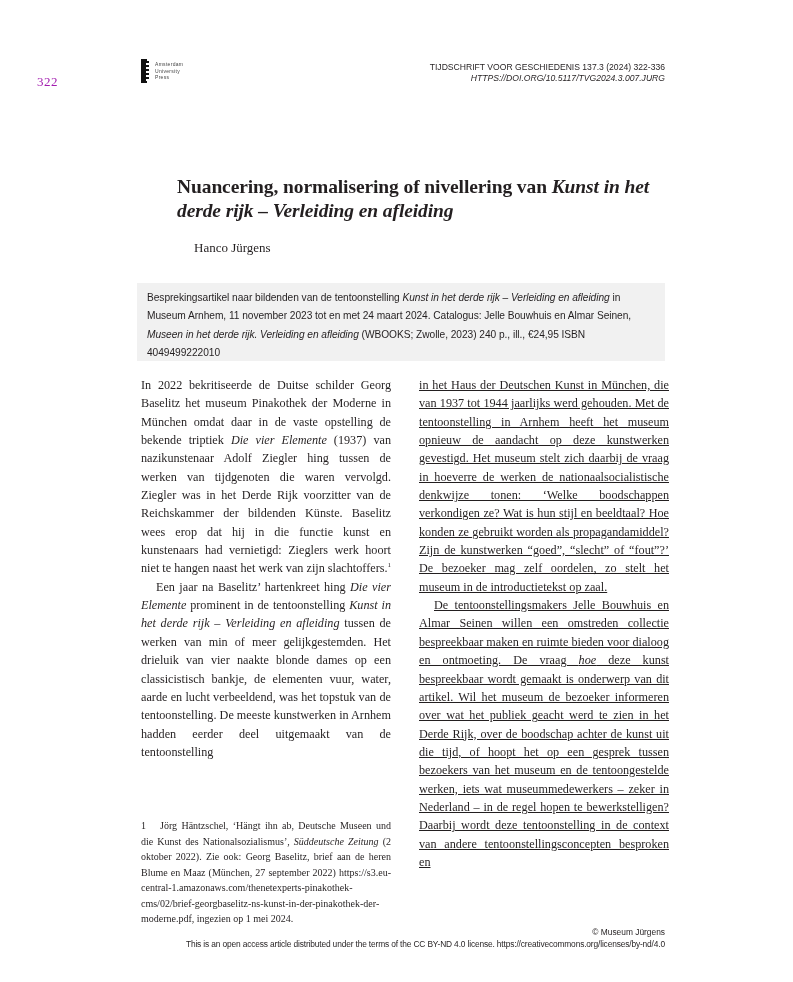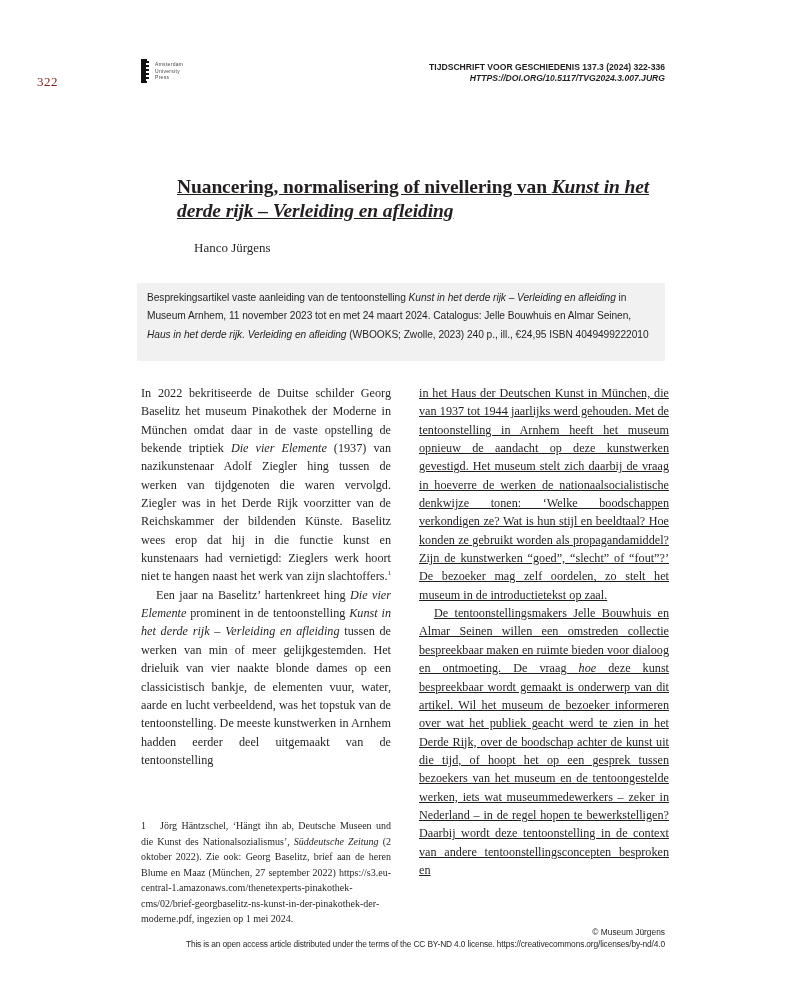--- a/index.html
+++ b/index.html
@@ -11,21 +11,21 @@
       color: #231f20;
       font-family: "DejaVu Serif", "Liberation Serif", serif;
     }
     .page-number {
       position: absolute;
       left: 37px;
       top: 74px;
       font-family: "Liberation Serif", serif;
       font-size: 13px;
       letter-spacing: 0.5px;
-      color: #7f1d1d;
+      color: #a21caf;
     }
     .logo {
       position: absolute;
       left: 141px;
       top: 59px;
       height: 24px;
       display: flex;
       align-items: flex-start;
     }
     .logo-mark {
@@ -54,36 +54,34 @@
     }
     .journal-info {
       position: absolute;
       right: 128px;
       top: 62px;
       text-align: right;
       font-family: "Liberation Sans", sans-serif;
       font-size: 8.6px;
       line-height: 11px;
       color: #231f20;
-      font-weight: bold;
     }
     .journal-info .doi { font-style: italic; }
     .title {
       position: absolute;
       left: 177px;
       top: 175px;
       width: 500px;
       margin: 0;
       font-family: "Liberation Serif", serif;
       font-weight: bold;
       font-size: 19.5px;
       line-height: 24px;
       color: #231f20;
       letter-spacing: -0.1px;
-      text-decoration: underline;
     }
     .author {
       position: absolute;
       left: 194px;
       top: 240px;
       font-family: "Liberation Serif", serif;
       font-size: 13px;
       color: #231f20;
     }
     .review-box {
@@ -97,21 +95,21 @@
       padding: 6px 10px 0 10px;
       font-family: "Liberation Sans", sans-serif;
       font-size: 10.2px;
       line-height: 18.3px;
       color: #231f20;
       letter-spacing: -0.05px;
     }
     .review-box i { font-style: italic; }
     .col {
       position: absolute;
-      top: 384px;
+      top: 376px;
       width: 250px;
       font-family: "Liberation Serif", serif;
       font-size: 12.2px;
       line-height: 18.35px;
       color: #231f20;
       text-align: justify;
       hyphens: manual;
     }
     .col-left { left: 141px; }
     .col-right { left: 419px; text-decoration: underline; }
@@ -169,21 +167,21 @@
 <div class="journal-info">
   <div>TIJDSCHRIFT VOOR GESCHIEDENIS 137.3 (2024) 322-336</div>
   <div class="doi">HTTPS://DOI.ORG/10.5117/TVG2024.3.007.JURG</div>
 </div>
 
 <h1 class="title"><span>Nuancering, normalisering of nivellering van </span><i>Kunst in het derde rijk – Verleiding en afleiding</i></h1>
 
 <div class="author">Hanco Jürgens</div>
 
 <div class="review-box">
-  <span><span>Besprekingsartikel vaste aanleiding van de tentoonstelling </span><i>Kunst in het derde rijk – Verleiding en afleiding</i><span> in Museum Arnhem, 11 november 2023 tot en met 24 maart 2024. Catalogus: Jelle Bouwhuis en Almar Seinen, </span><i>Haus in het derde rijk. Verleiding en afleiding</i><span> (WBOOKS; Zwolle, 2023) 240 p., ill., €24,95 ISBN 4049499222010</span></span>
+  <span><span>Besprekingsartikel naar bildenden van de tentoonstelling </span><i>Kunst in het derde rijk – Verleiding en afleiding</i><span> in Museum Arnhem, 11 november 2023 tot en met 24 maart 2024. Catalogus: Jelle Bouwhuis en Almar Seinen, </span><i>Museen in het derde rijk. Verleiding en afleiding</i><span> (WBOOKS; Zwolle, 2023) 240 p., ill., €24,95 ISBN 4049499222010</span></span>
 </div>
 
 <div class="col col-left">
     <p><span>In 2022 bekritiseerde de Duitse schilder Georg Baselitz het museum Pinakothek der Moderne in München omdat daar in de vaste opstelling de bekende triptiek </span><i>Die vier Elemente</i><span> (1937) van nazikunstenaar Adolf Ziegler hing tussen de werken van tijdge­noten die waren vervolgd. Ziegler was in het Derde Rijk voorzitter van de Reichskammer der bildenden Künste. Baselitz wees erop dat hij in die functie kunst en kunstenaars had vernietigd: Zieglers werk hoort niet te hangen naast het werk van zijn slachtoffers.</span><sup>1</sup></p>
     <p class="indent"><span>Een jaar na Baselitz’ hartenkreet hing </span><i>Die vier Elemente</i><span> prominent in de tentoonstel­ling </span><i>Kunst in het derde rijk – Verleiding en afleiding</i><span> tussen de werken van min of meer gelijkgestemden. Het drieluik van vier naakte blonde dames op een classicistisch bankje, de elementen vuur, water, aarde en lucht verbeel­dend, was het topstuk van de tentoonstelling. De meeste kunstwerken in Arnhem hadden eerder deel uitgemaakt van de tentoonstelling</span></p>
   </div>
 <div class="col col-right">
     <p><span>in het Haus der Deutschen Kunst in München, die van 1937 tot 1944 jaarlijks werd gehouden. Met de tentoonstelling in Arnhem heeft het museum opnieuw de aandacht op deze kunstwerken gevestigd. Het museum stelt zich daarbij de vraag in hoeverre de werken de nationaalsocialistische denkwijze tonen: ‘Welke boodschappen verkondigen ze? Wat is hun stijl en beeldtaal? Hoe konden ze gebruikt worden als propagandamiddel? Zijn de kunstwerken “goed”, “slecht” of “fout”?’ De bezoeker mag zelf oordelen, zo stelt het museum in de introductietekst op zaal.</span></p>
     <p class="indent"><span>De tentoonstellingsmakers Jelle Bouwhuis en Almar Seinen willen een omstreden col­lectie bespreekbaar maken en ruimte bieden voor dialoog en ontmoeting. De vraag </span><i>hoe</i><span> deze kunst bespreekbaar wordt gemaakt is onderwerp van dit artikel. Wil het museum de bezoeker informeren over wat het publiek geacht werd te zien in het Derde Rijk, over de boodschap achter de kunst uit die tijd, of hoopt het op een gesprek tussen bezoekers van het museum en de tentoongestelde werken, iets wat museummedewerkers – zeker in Nederland – in de regel hopen te bewerkstelligen? Daarbij wordt deze tentoonstelling in de context van andere tentoonstellingsconcepten besproken en</span></p>
   </div>

